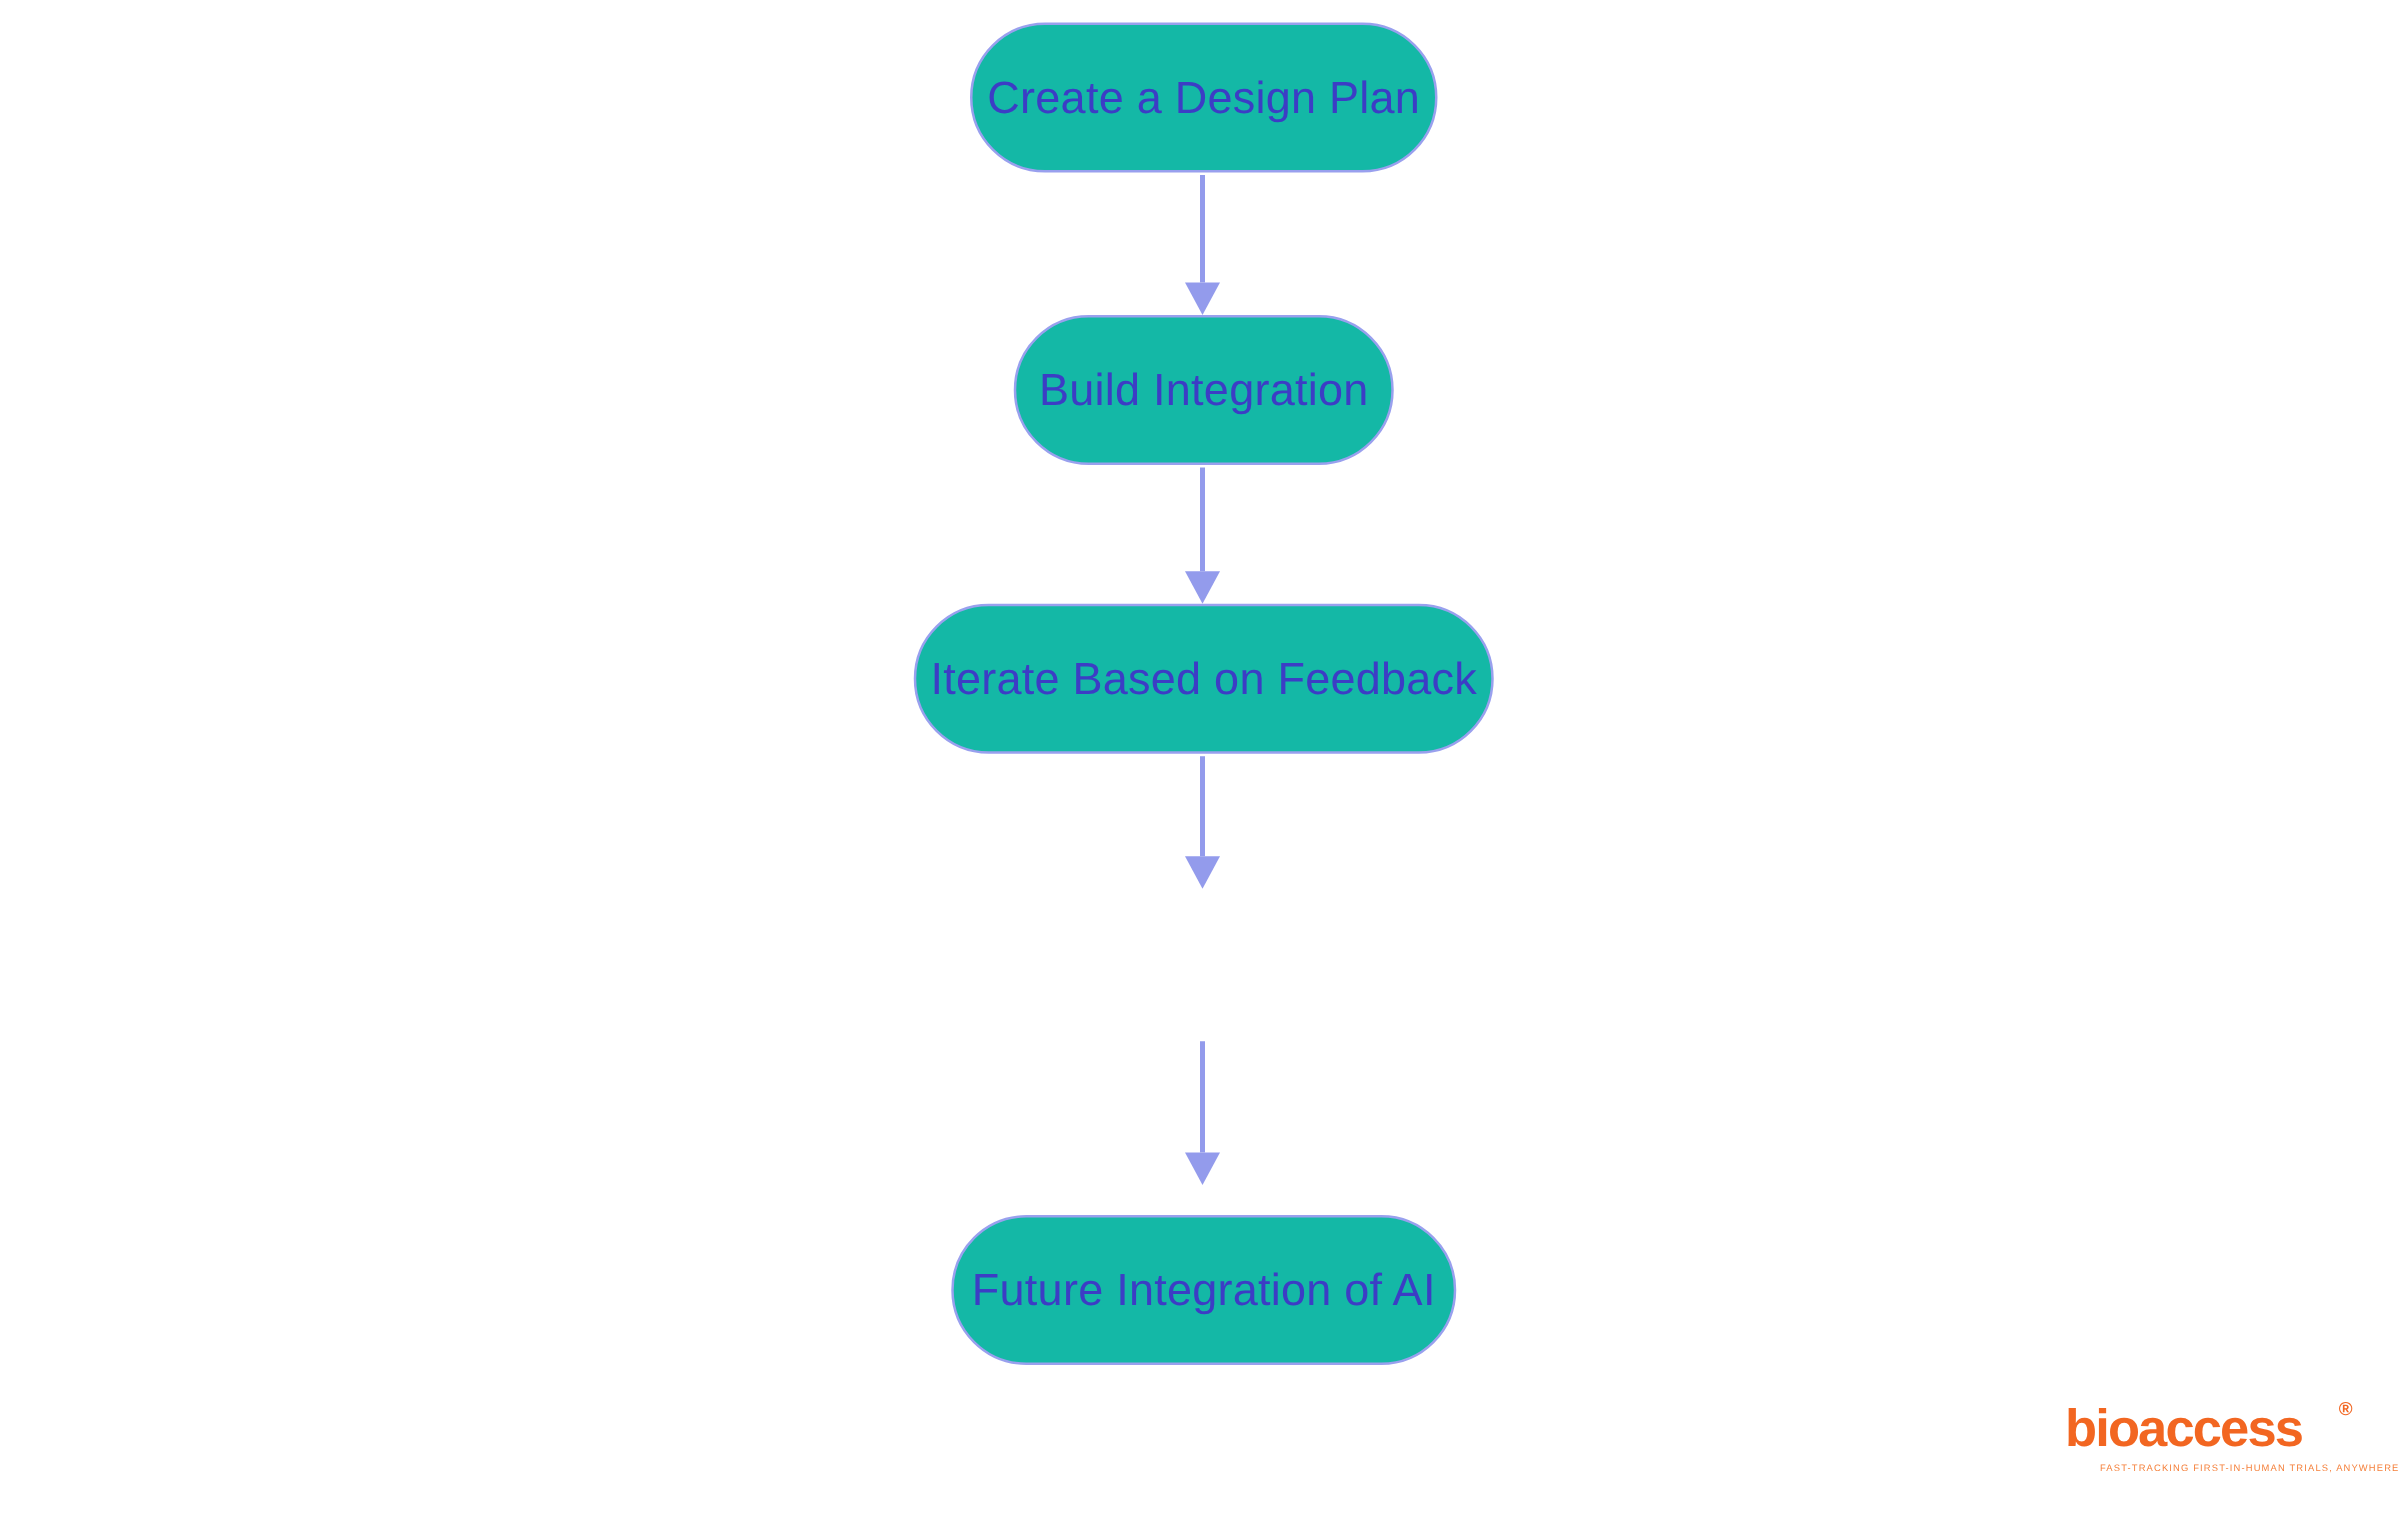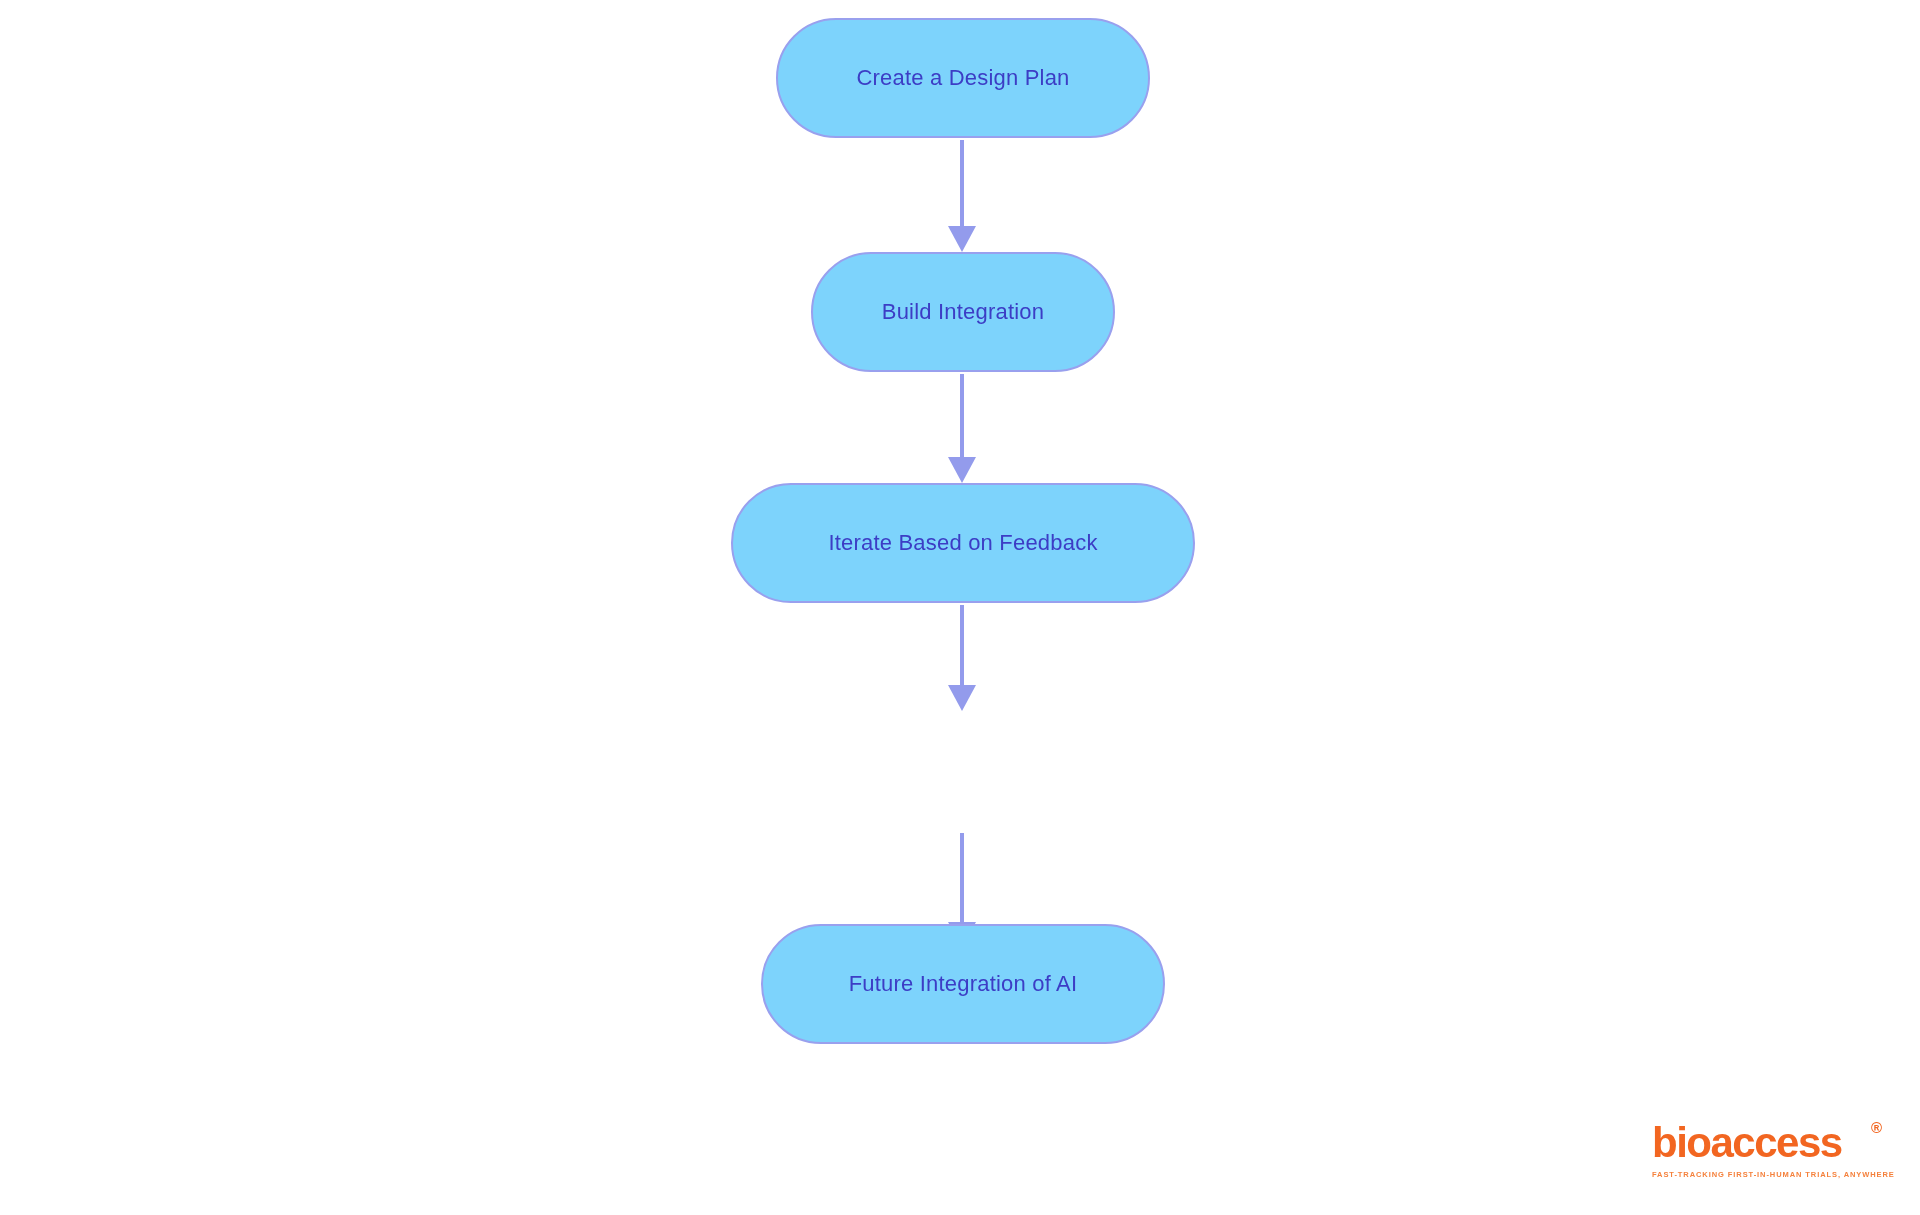--- a/index.html
+++ b/index.html
@@ -14,36 +14,36 @@
   .canvas {
     position: relative;
     width: 1920px;
     height: 1215px;
     background: #ffffff;
   }
   .node {
     position: absolute;
     height: 120px;
     box-sizing: border-box;
-    background: #7dd3fc;
+    background: #14b8a6;
     border: 2px solid #99a0ee;
     border-radius: 60px;
     display: flex;
     align-items: center;
     justify-content: center;
     color: #3c3dc5;
-    font-size: 22px;
+    font-size: 36px;
     letter-spacing: 0.2px;
     white-space: nowrap;
   }
   .node-1 { left: 776px; top: 18px;  width: 374px; }
   .node-2 { left: 811px; top: 252px; width: 304px; }
   .node-3 { left: 731px; top: 483px; width: 464px; }
   .node-4 { left: 782px; top: 711px; width: 360px; }
-  .node-5 { left: 761px; top: 924px; width: 404px; }
+  .node-5 { left: 761px; top: 972px; width: 404px; }
 
   .arrow {
     position: absolute;
     left: 948px; 
     width: 28px;
     display: flex;
     flex-direction: column;
     align-items: center;
   }
   .arrow-1 { top: 140px; height: 112px; }
@@ -85,24 +85,25 @@
   .logo .rmark {
     font-size: 15px;
     font-weight: bold;
     margin-left: 2px;
     margin-top: -2px;
     color: #f26621;
   }
   .logo .tagline {
     margin-top: 6px;
     font-size: 7.5px;
-    font-weight: 700;
+    font-weight: 400;
     letter-spacing: 0.92px;
     color: #f5813c;
     white-space: nowrap;
+    margin-left: 28px;
   }
 </style>
 </head>
 <body>
 
 <div class="canvas">
 
   <div class="node node-1">
     <span>Create a Design Plan</span>
   </div>

